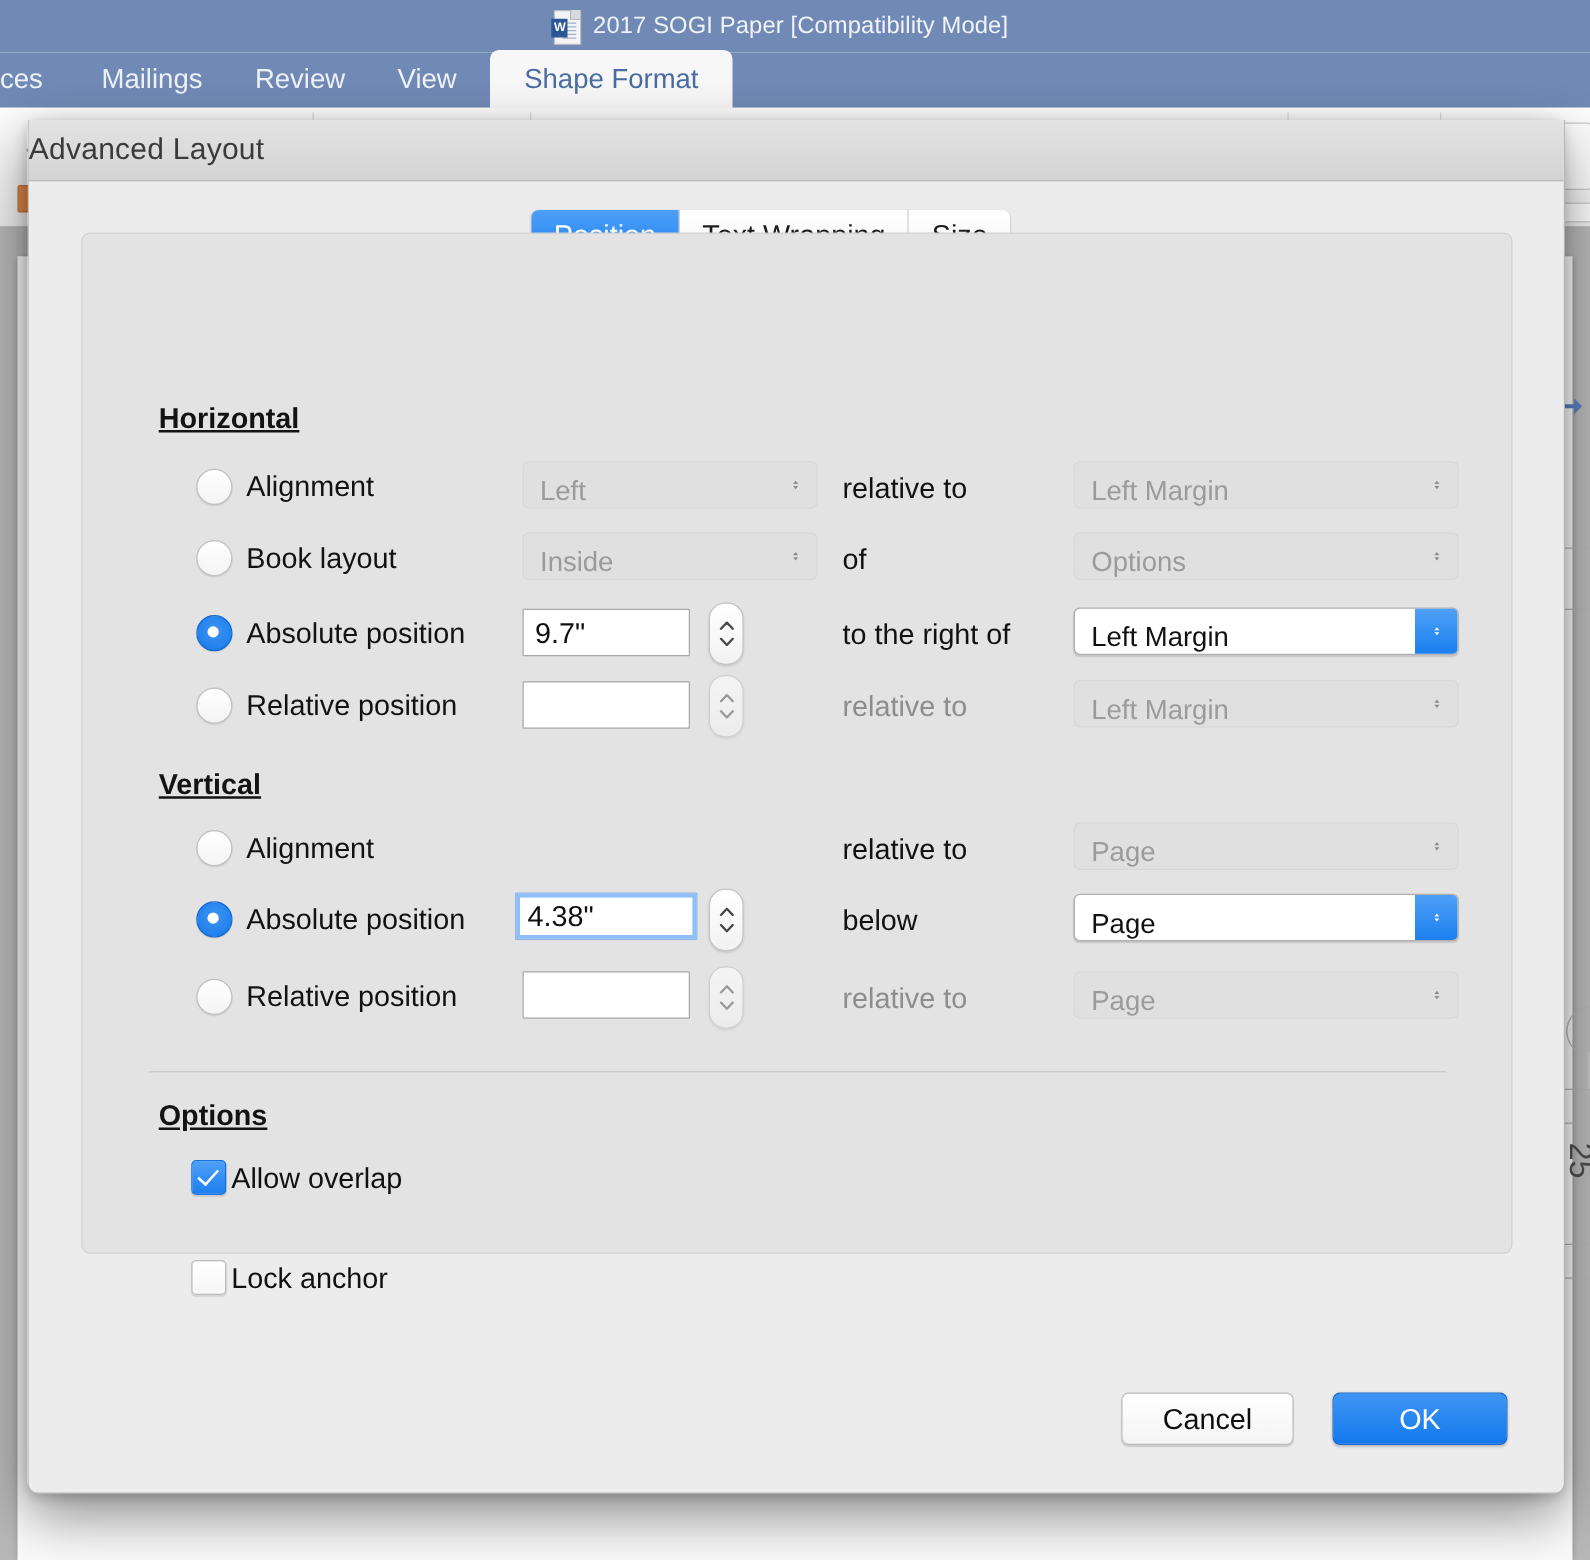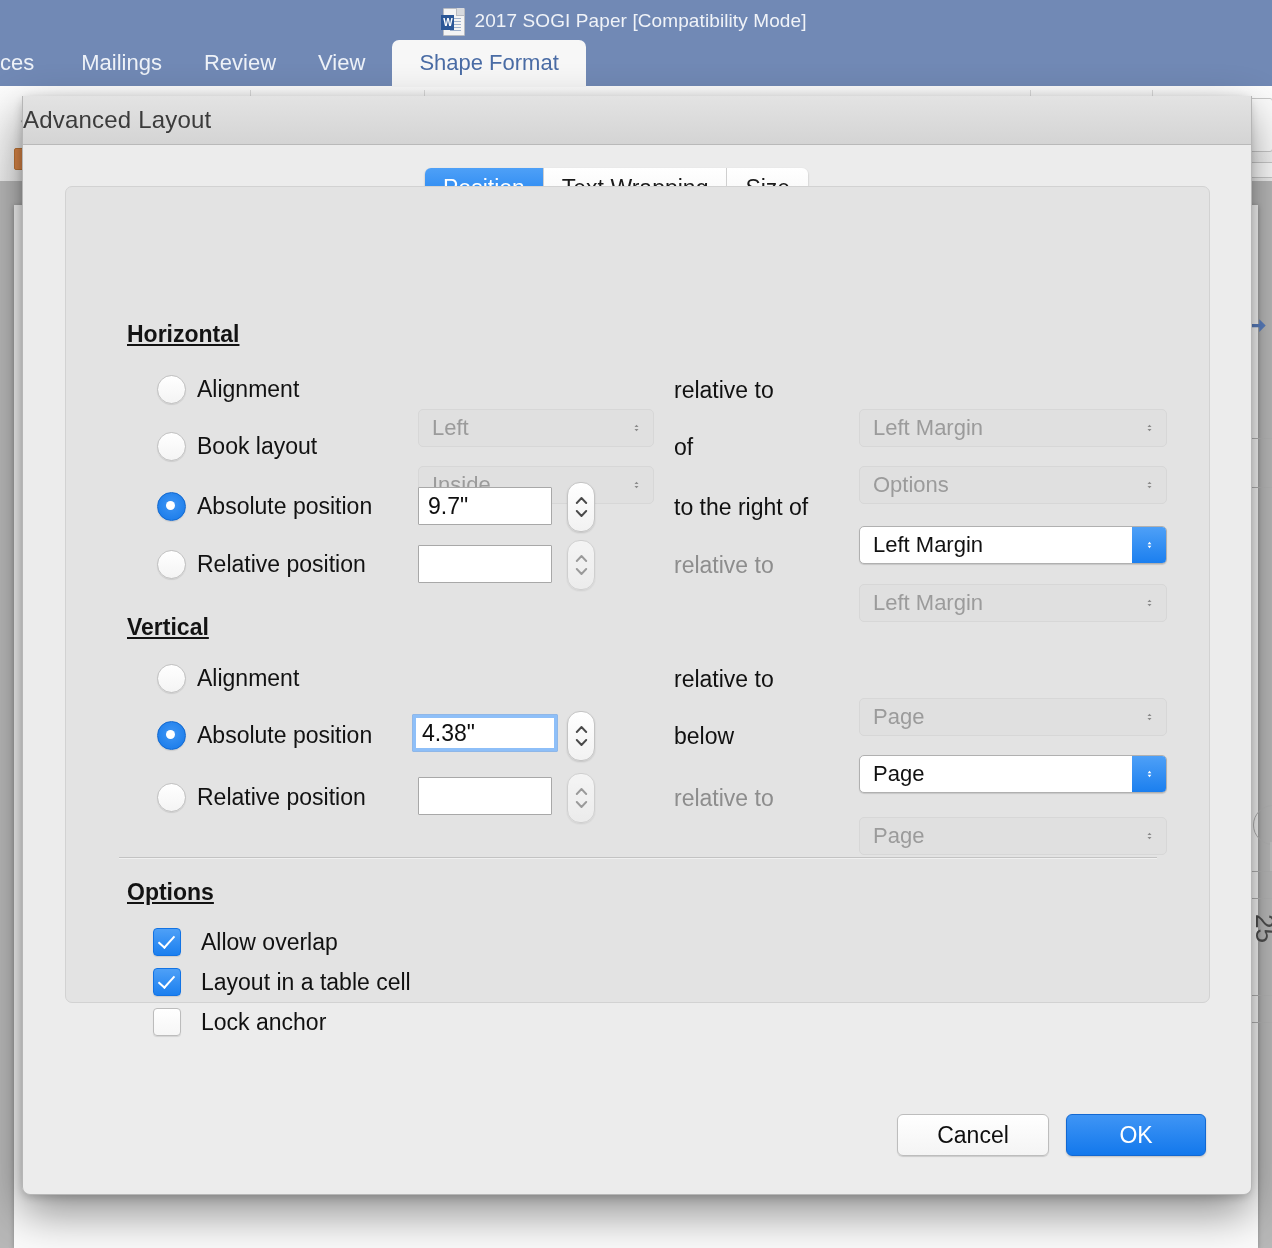--- a/index.html
+++ b/index.html
@@ -306,23 +306,22 @@
     margin-left: 11px;
     white-space: nowrap;
   }
 
   
   .popup {
     position: relative;
     height: 38px;
     border-radius: 5px;
     display: flex;
-    align-items: center;
+    align-items: flex-end;
     box-sizing: border-box;
-    margin-top: 40px;
   }
   .popup.disabled {
     background: #e0e0e0;
     border: 1px solid #d7d7d7;
   }
   .popup.enabled {
     background: #ffffff;
     border: 1px solid #b0b0b0;
     box-shadow: 0 1px 1px rgba(0,0,0,.13);
   }
@@ -431,21 +430,21 @@
     position: absolute;
     left: 8px; top: 3px;
     width: 7px; height: 14px;
     border: solid #ffffff;
     border-width: 0 2.6px 2.6px 0;
     transform: rotate(42deg);
   }
   .check-label {
     font-size: 23px;
     color: #111111;
-    margin-left: 20px;
+    margin-left: 4px;
     white-space: nowrap;
   }
 
   
   .btn {
     position: absolute;
     height: 42px;
     border-radius: 6px;
     display: flex;
     align-items: center;
@@ -711,29 +710,25 @@
       </div>
 
       <div class="divider"></div>
 
       <div class="section-title" style="left:61px; top:692px;">Options</div>
 
       <div class="check-row" style="left:87px; top:741px;">
         <span class="checkbox on"></span>
         <span class="check-label">Allow overlap</span>
       </div>
-      <div class="check-row" style="left:87px; top:781px;">
-        <span class="checkbox on"></span>
-        <span class="check-label">Layout in a table cell</span>
-      </div>
       <div class="check-row" style="left:87px; top:821px;">
         <span class="checkbox"></span>
         <span class="check-label">Lock anchor</span>
       </div>
 
 
     </div>
 
-    <div class="btn cancel" style="left:874px; top:1018px; width:152px;">Cancel</div>
+    <div class="btn cancel" style="left:874px; top:1018px; width:138px;">Cancel</div>
     <div class="btn ok" style="left:1043px; top:1018px; width:140px;">OK</div>
 
   </div>
 </div>
 
 </body></html>

